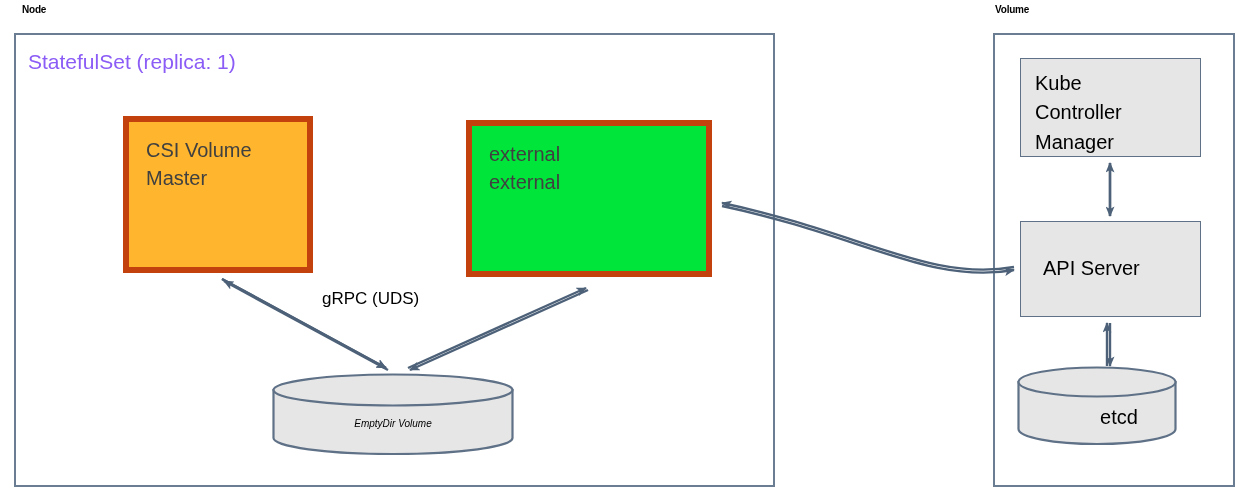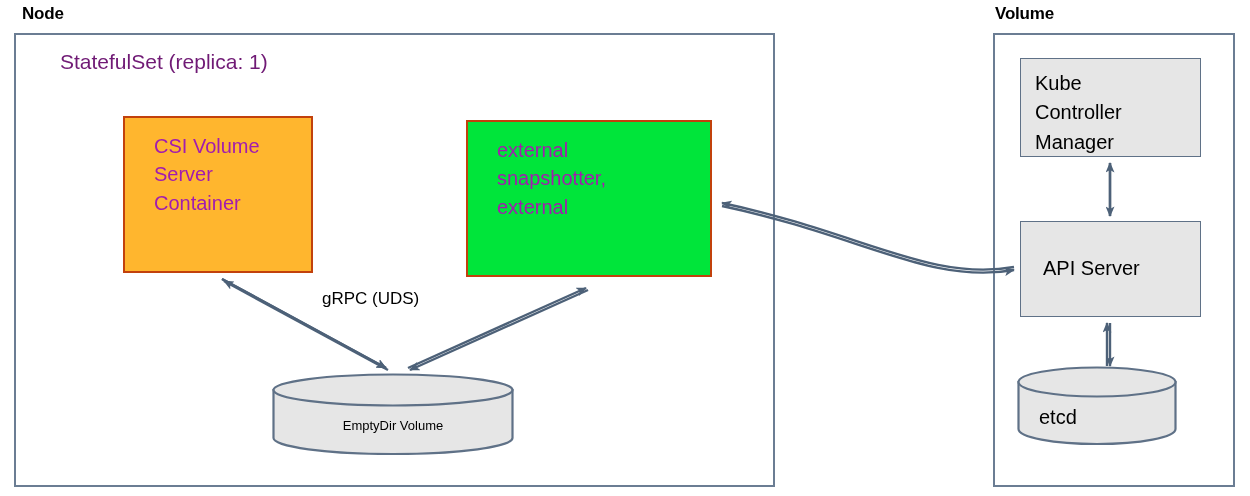--- a/index.html
+++ b/index.html
@@ -11,44 +11,43 @@
     position: relative;
     width: 1250px;
     height: 496px;
     background: #ffffff;
     font-family: "Liberation Sans", sans-serif;
     overflow: hidden;
   }
   .zone-label {
     position: absolute;
     font-weight: bold;
-    font-size: 17px;
+    font-size: 10px;
     color: #000000;
     letter-spacing: -0.2px;
   }
   .zone-box {
     position: absolute;
     border: 2px solid #6b7d93;
     background: transparent;
     box-sizing: border-box;
   }
   .zone-title {
     position: absolute;
     font-size: 21px;
-    color: #701a75;
-    margin-left: 32px;
+    color: #8b5cf6;
   }
   .node-inner-box {
     position: absolute;
     box-sizing: border-box;
-    border: 2px solid #c2410c;
-    padding: 14px 0 0 29px;
+    border: 6px solid #c2410c;
+    padding: 14px 0 0 17px;
     font-size: 20px;
     line-height: 1.42;
-    color: #a21caf;
+    color: #404040;
   }
   .box-orange { background: #ffb62e; }
   .box-green  { background: #00e53a; }
   .gray-box {
     position: absolute;
     box-sizing: border-box;
     border: 1.5px solid #5f7187;
     background: #e6e6e6;
     color: #000000;
     font-size: 20px;
@@ -64,21 +63,21 @@
     position: absolute;
   }
   .cyl-text {
     position: absolute;
     width: 100%;
     text-align: center;
     font-size: 16px;
     color: #000000;
     pointer-events: none;
   }
-  .cyl-text.small { font-size: 13px; }
+  .cyl-text.small { font-size: 10px; font-style: italic; }
   .edge-label {
     position: absolute;
     font-size: 17px;
     color: #000000;
     white-space: nowrap;
   }
   svg.overlay {
     position: absolute;
     left: 0;
     top: 0;
@@ -91,27 +90,25 @@
 <body>
 
 <div id="canvas">
 
   <div class="zone-label" style="left:22px; top:4px;">Node</div>
   <div class="zone-box" style="left:14px; top:33px; width:761px; height:454px;"></div>
   <div class="zone-title" style="left:28px; top:50px;">StatefulSet (replica: 1)</div>
 
   <div class="node-inner-box box-orange" style="left:123px; top:116px; width:190px; height:157px;">
     <div>CSI Volume</div>
-    <div>Server</div>
-    <div>Container</div>
+    <div>Master</div>
   </div>
 
   <div class="node-inner-box box-green" style="left:466px; top:120px; width:246px; height:157px;">
     <div>external</div>
-    <div>snapshotter,</div>
     <div>external</div>
   </div>
 
   <div class="edge-label" style="left:322px; top:289px;text-align:right;">gRPC (UDS)</div>
 
   <div class="cyl" style="left:272px; top:373px; width:242px; height:82px;">
     <svg width="242" height="82" viewBox="0 0 242 82">
       <path d="M1.5,17 L1.5,65 A119.5,16 0 0 0 240.5,65 L240.5,17 Z" fill="#e6e6e6" stroke="#5f7187" stroke-width="2.2"></path>
       <ellipse cx="121" cy="17" rx="119.5" ry="15.5" fill="#e6e6e6" stroke="#5f7187" stroke-width="2.2"></ellipse>
     </svg>
@@ -129,21 +126,21 @@
     <div>Kube</div>
     <div>Controller</div>
     <div>Manager</div>
   </div>
 
   <div class="cyl" style="left:1017px; top:366px; width:160px; height:80px;">
     <svg width="160" height="80" viewBox="0 0 160 80">
       <path d="M1.5,16 L1.5,63 A78.5,15 0 0 0 158.5,63 L158.5,16 Z" fill="#e6e6e6" stroke="#5f7187" stroke-width="2.2"></path>
       <ellipse cx="80" cy="16" rx="78.5" ry="14.5" fill="#e6e6e6" stroke="#5f7187" stroke-width="2.2"></ellipse>
     </svg>
-    <div class="cyl-text" style="top:40px; text-align:left; padding-left:22px; font-size:20px;">etcd</div>
+    <div class="cyl-text" style="top:40px; text-align:center; padding-left:22px; font-size:20px;">etcd</div>
   </div>
 
   <svg class="overlay">
     <defs>
       <marker id="ah" markerWidth="11" markerHeight="9" refX="9.6" refY="4.5" orient="auto" markerUnits="userSpaceOnUse">
         <path d="M0,0 L10.5,4.5 L0,9 L2.6,4.5 Z" fill="#4d6178"></path>
       </marker>
       <marker id="ah2" markerWidth="11" markerHeight="9" refX="9.6" refY="4.5" orient="auto" markerUnits="userSpaceOnUse">
         <path d="M0,0 L10.5,4.5 L0,9 L2.6,4.5 Z" fill="#4d6178"></path>
       </marker>

